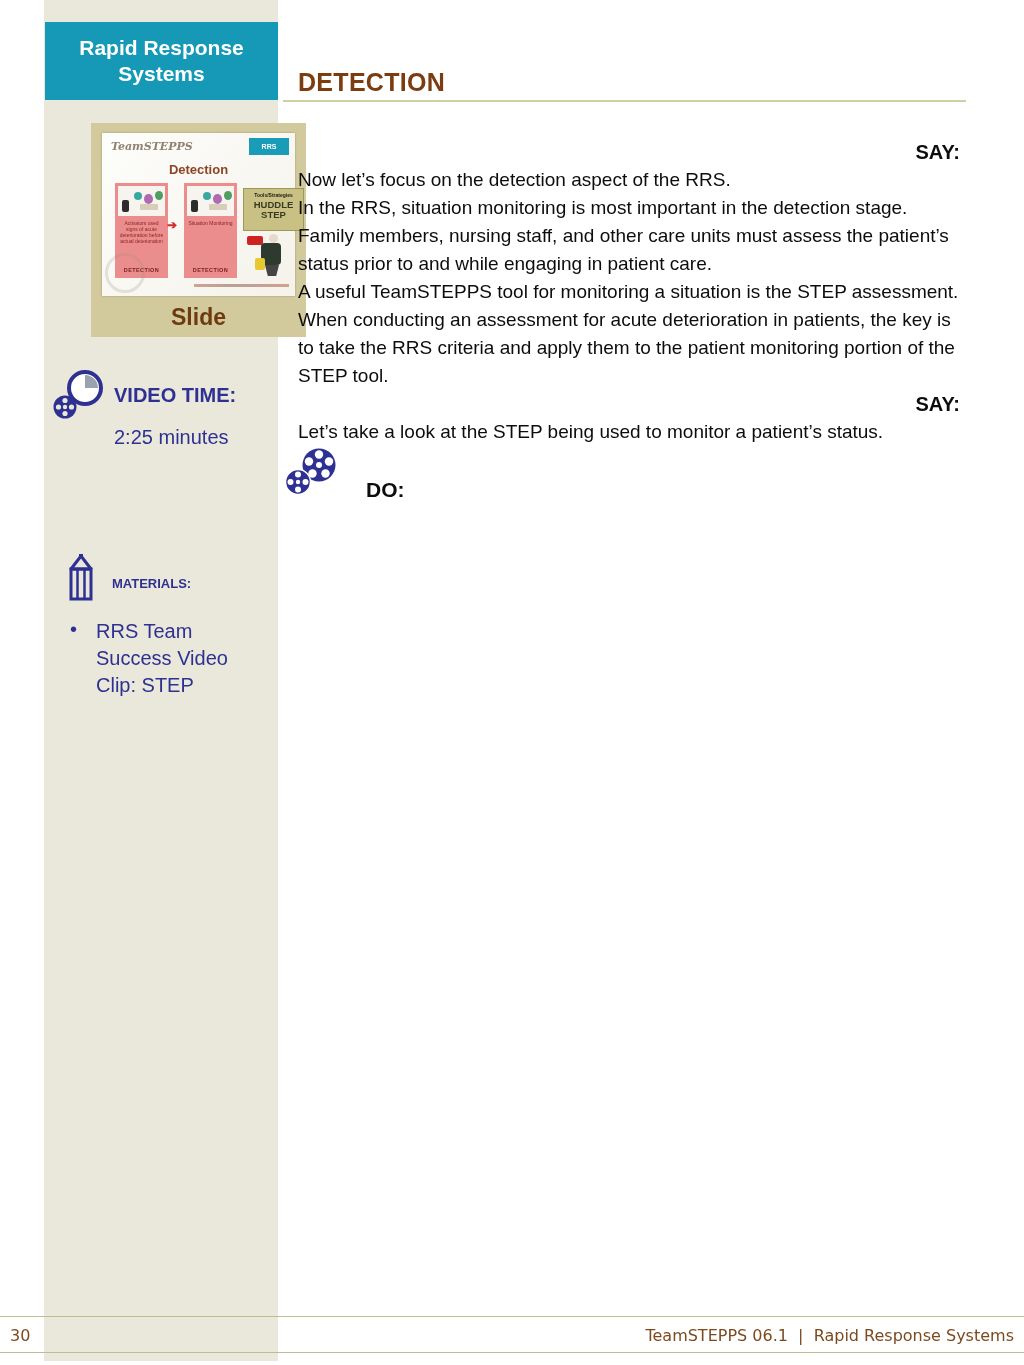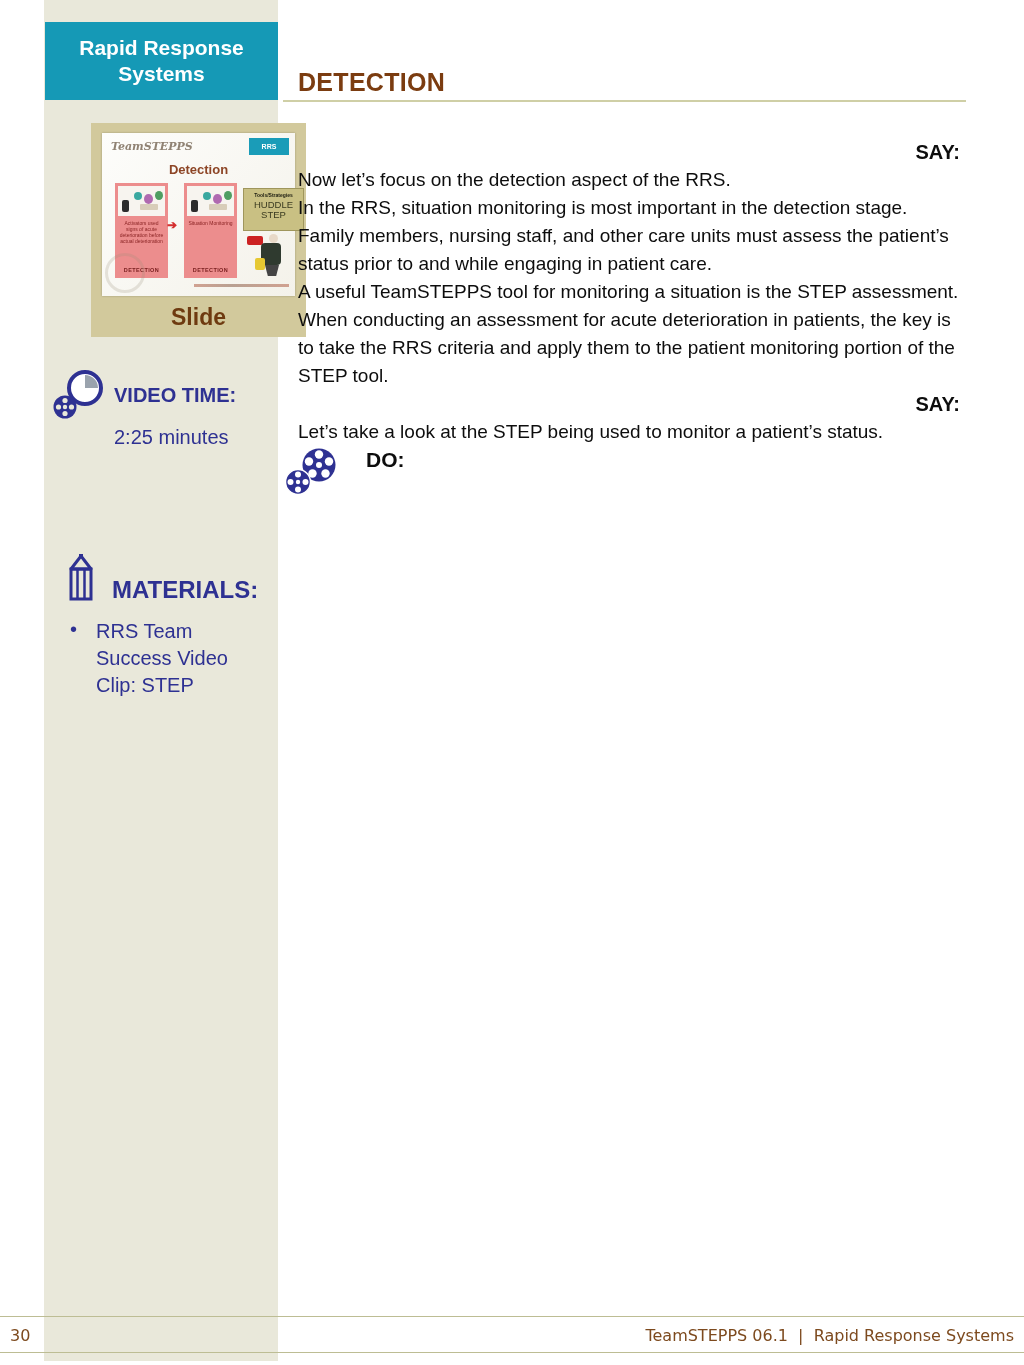--- a/index.html
+++ b/index.html
@@ -39,54 +39,54 @@
   .f3{left:26px;top:8px;width:9px;height:10px;background:#b06ab0;}
   .f4{left:37px;top:5px;width:8px;height:9px;background:#4f9e62;}
   .f5{left:22px;top:18px;width:18px;height:6px;background:#d8cdb9;border-radius:1px;}
   .ptext{font-size:5px;line-height:6px;color:#8b2525;text-align:center;padding:2px 3px 0 3px;}
   .plabel{position:absolute;bottom:5px;left:0;width:100%;text-align:center;
     font-size:5.5px;font-weight:bold;color:#7a2020;letter-spacing:.4px;}
   .arrow{position:absolute;left:65px;top:85px;color:#d42f2f;font-size:12px;font-weight:bold;}
   .tools-box{position:absolute;left:141px;top:55px;width:59px;height:41px;
     background:#c9c083;border:1px solid #9f965c;}
   .tools-hdr{font-size:5px;font-weight:bold;color:#1c1c10;text-align:center;margin-top:3px;}
-  .tools-body{font-size:9.5px;font-weight:normal;color:#3a3a20;text-align:center;line-height:10px;margin-top:2px;}
+  .tools-body{font-size:9.5px;font-weight:bold;color:#3a3a20;text-align:center;line-height:10px;margin-top:2px;}
   .director{position:absolute;right:8px;bottom:18px;width:40px;height:44px;}
   .ask-bubble{position:absolute;left:0;top:2px;width:16px;height:9px;background:#cc2222;border-radius:2px;}
   .dir-head{position:absolute;left:22px;top:0;width:9px;height:9px;background:#e8d9c8;border-radius:50%;}
   .dir-body{position:absolute;left:14px;top:9px;width:20px;height:22px;background:#2f3a2f;border-radius:4px;}
   .dir-prop{position:absolute;left:8px;top:24px;width:10px;height:12px;background:#e6c832;border-radius:2px;}
   .dir-leg{position:absolute;left:18px;top:31px;width:14px;height:11px;background:#444;clip-path:polygon(0 0,100% 0,80% 100%,20% 100%);}
   .caption-bar{position:absolute;right:6px;bottom:9px;width:95px;height:3px;
     background:linear-gradient(90deg,#c78d7a,#a98b7a 40%,#c78d7a);opacity:.8;}
   .watermark{position:absolute;left:3px;bottom:3px;width:34px;height:34px;border-radius:50%;
     border:3px solid rgba(150,140,120,.22);}
   .slide-label{position:absolute;left:0;bottom:6px;width:100%;text-align:center;
     color:#6e3a10;font-weight:bold;font-size:23px;}
 
   
   .navy{color:#2e3192;}
   .vt-icon{left:50px;top:366px;}
   .vt-label{left:114px;top:384px;font-size:20px;font-weight:bold;}
   .vt-value{left:114px;top:426px;font-size:20px;}
   .mat-icon{left:64px;top:553px;}
-  .mat-label{left:112px;top:576px;font-size:24px;font-weight:bold;}
+  .mat-label{left:112px;top:576px;font-size:13px;font-weight:bold;}
   .mat-bullet{left:70px;top:618px;font-size:20px;}
   .mat-item{left:96px;top:618px;width:160px;font-size:20px;line-height:27px;}
 
   
   .heading{left:298px;top:68px;font-size:25px;font-weight:bold;color:#7b3c10;letter-spacing:.3px;}
   .rule{left:283px;top:100px;width:683px;height:2px;background:#cfcfa6;}
   .content{left:298px;top:138px;width:662px;color:#0d0d0d;font-size:19px;line-height:28px;}
   .content p{margin:0;white-space:pre-wrap;}
   .saylbl{font-weight:bold;font-size:20px;text-align:right;}
   .mb-say1{margin-bottom:34px;} .mb-p1{margin-bottom:16px;}
   .mb-p{margin-bottom:14px;} .mb-p4{margin-bottom:36px;}
   .mb-say2{margin-bottom:26px;} .mb-p5{margin-bottom:20px;}
-  .do-row{display:flex;align-items:flex-start;margin:0 0 8px -15px;}
+  .do-row{display:flex;align-items:flex-end;margin:0 0 8px -15px;}
   .do-label{font-weight:bold;font-size:21px;color:#0d0d0d;margin-left:27px;}
 
   
   .f-line1{left:0;top:1316px;width:1024px;height:1px;background:#bdbd94;z-index:5;}
   .f-line2{left:0;top:1352px;width:1024px;height:1px;background:#bdbd94;z-index:5;}
   .f-num{left:10px;top:1326px;font-family:"DejaVu Sans",sans-serif;font-size:16px;color:#7d4a1e;z-index:6;}
   .f-right{right:10px;top:1326px;font-family:"DejaVu Sans",sans-serif;font-size:16px;color:#7d4a1e;z-index:6;white-space:pre;}
 </style>
 </head>
 <body>

